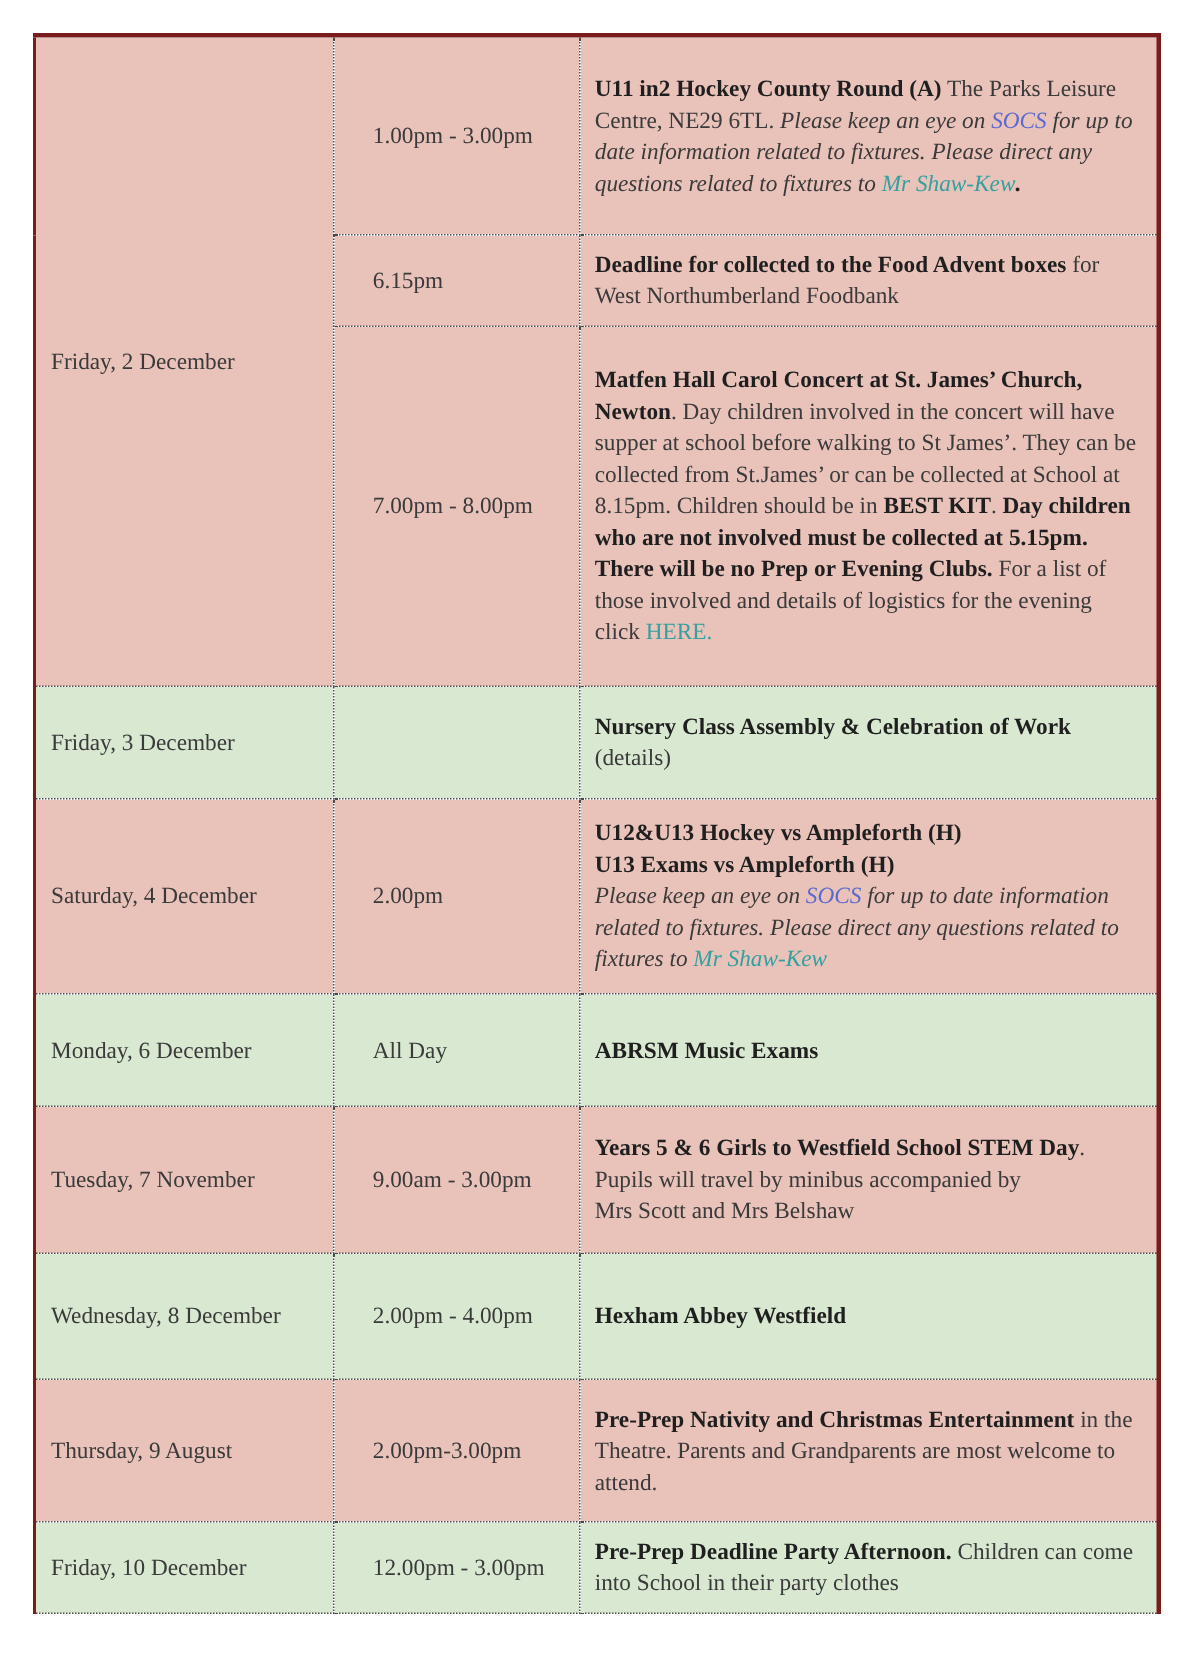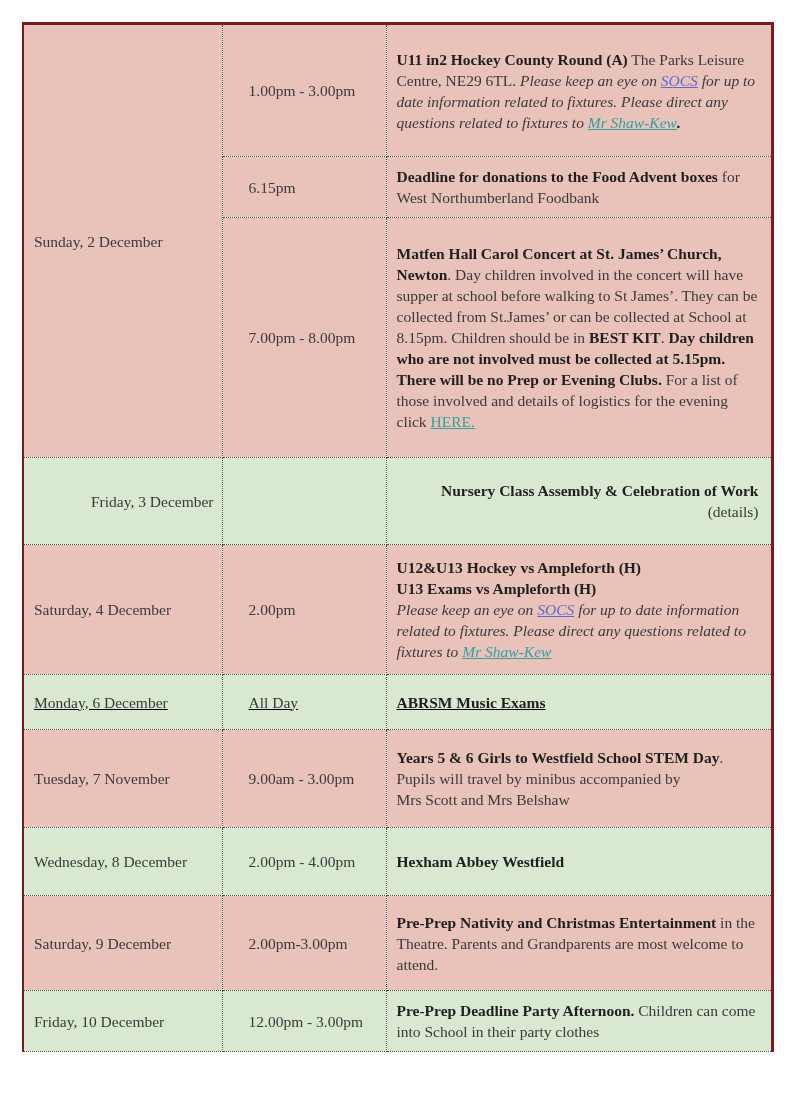--- a/index.html
+++ b/index.html
@@ -27,75 +27,75 @@
     color:var(--txt);
     overflow:hidden;
   }
   td.date-cell{padding:4px 8px 4px 10px;}
   td.time-cell{padding:4px 8px 4px 26px;}
   td.event-cell{padding:9px 12px 9px 10px;}
   tr.pink td{background:var(--pink);}
   tr.green td{background:var(--green);}
   .b{font-weight:bold;color:var(--txtb);}
   .i{font-style:italic;}
-  a.lnk{text-decoration:underline;cursor:pointer;}
+  a.lnk{cursor:pointer;}
   a.lnk.blue{color:var(--blue);}
   a.lnk.teal{color:var(--teal);}
 </style>
 </head>
 <body>
 
 <div class="page" style="background: rgb(255, 255, 255);">
   <table class="cal">
     <colgroup>
       <col class="c-date">
       <col class="c-time">
       <col class="c-desc">
     </colgroup>
     <tbody>
         <tr class="pink" style="height: 133px;">
-          <td class="date-cell" rowspan="3">Sunday, 2 December</td>
+          <td class="date-cell" rowspan="3">Friday, 2 December</td>
           <td class="time-cell">1.00pm - 3.00pm</td>
           <td class="event-cell"><span class="b">U11 in2 Hockey County Round (A)</span><span> The Parks Leisure Centre, NE29 6TL. </span><span class="i">Please keep an eye on </span><a class="lnk blue i">SOCS</a><span class="i"> for up to date information related to fixtures. Please direct any questions related to fixtures to </span><a class="lnk teal i">Mr Shaw-Kew</a><span class="b i">.</span></td>
         </tr>
         <tr class="pink" style="height: 60px;">
           <td class="time-cell">6.15pm</td>
-          <td class="event-cell"><span class="b">Deadline for donations to the Food Advent boxes</span><span> for West Northumberland Foodbank</span></td>
+          <td class="event-cell"><span class="b">Deadline for collected to the Food Advent boxes</span><span> for West Northumberland Foodbank</span></td>
         </tr>
         <tr class="pink" style="height: 240px;">
           <td class="time-cell">7.00pm - 8.00pm</td>
           <td class="event-cell"><span class="b">Matfen Hall Carol Concert at St. James’ Church, Newton</span><span>. Day children involved in the concert will have supper at school before walking to St James’. They can be collected from St.James’ or can be collected at School at 8.15pm. Children should be in </span><span class="b">BEST KIT</span><span>. </span><span class="b">Day children who are not involved must be collected at 5.15pm. There will be no Prep or Evening Clubs.</span><span> For a list of those involved and details of logistics for the evening click </span><a class="lnk teal">HERE.</a></td>
         </tr>
-        <tr class="green" style="height: 87px; text-align: right;">
+        <tr class="green" style="height: 75px;">
           <td class="date-cell" rowspan="1">Friday, 3 December</td>
           <td class="time-cell"></td>
           <td class="event-cell"><span class="b">Nursery Class Assembly &amp; Celebration of Work</span><br><span>(details)</span></td>
         </tr>
         <tr class="pink" style="height: 130px;">
           <td class="date-cell" rowspan="1">Saturday, 4 December</td>
           <td class="time-cell">2.00pm</td>
           <td class="event-cell"><span class="b">U12&amp;U13 Hockey vs Ampleforth (H)</span><br><span class="b">U13 Exams vs Ampleforth (H)</span><br><span class="i">Please keep an eye on </span><a class="lnk blue i">SOCS</a><span class="i"> for up to date information related to fixtures. Please direct any questions related to fixtures to </span><a class="lnk teal i">Mr Shaw-Kew</a></td>
         </tr>
-        <tr class="green" style="height: 55px; text-decoration: underline;">
+        <tr class="green" style="height: 75px;">
           <td class="date-cell" rowspan="1">Monday, 6 December</td>
           <td class="time-cell">All Day</td>
           <td class="event-cell"><span class="b">ABRSM Music Exams</span></td>
         </tr>
         <tr class="pink" style="height: 98px;">
           <td class="date-cell" rowspan="1">Tuesday, 7 November</td>
           <td class="time-cell">9.00am - 3.00pm</td>
           <td class="event-cell"><span class="b">Years 5 &amp; 6 Girls to Westfield School STEM Day</span><span>. Pupils will travel by minibus accompanied by</span><br><span>Mrs Scott and Mrs Belshaw</span></td>
         </tr>
-        <tr class="green" style="height: 68px;">
+        <tr class="green" style="height: 84px;">
           <td class="date-cell" rowspan="1">Wednesday, 8 December</td>
           <td class="time-cell">2.00pm - 4.00pm</td>
           <td class="event-cell"><span class="b">Hexham Abbey Westfield</span></td>
         </tr>
         <tr class="pink" style="height: 95px;">
-          <td class="date-cell" rowspan="1">Saturday, 9 December</td>
+          <td class="date-cell" rowspan="1">Thursday, 9 August</td>
           <td class="time-cell">2.00pm-3.00pm</td>
           <td class="event-cell"><span class="b">Pre-Prep Nativity and Christmas Entertainment</span><span> in the Theatre. Parents and Grandparents are most welcome to attend.</span></td>
         </tr>
         <tr class="green" style="height: 58px;">
           <td class="date-cell" rowspan="1">Friday, 10 December</td>
           <td class="time-cell">12.00pm - 3.00pm</td>
           <td class="event-cell"><span class="b">Pre-Prep Deadline Party Afternoon.</span><span> Children can come into School in their party clothes</span></td>
         </tr>
       </tbody>
   </table>

